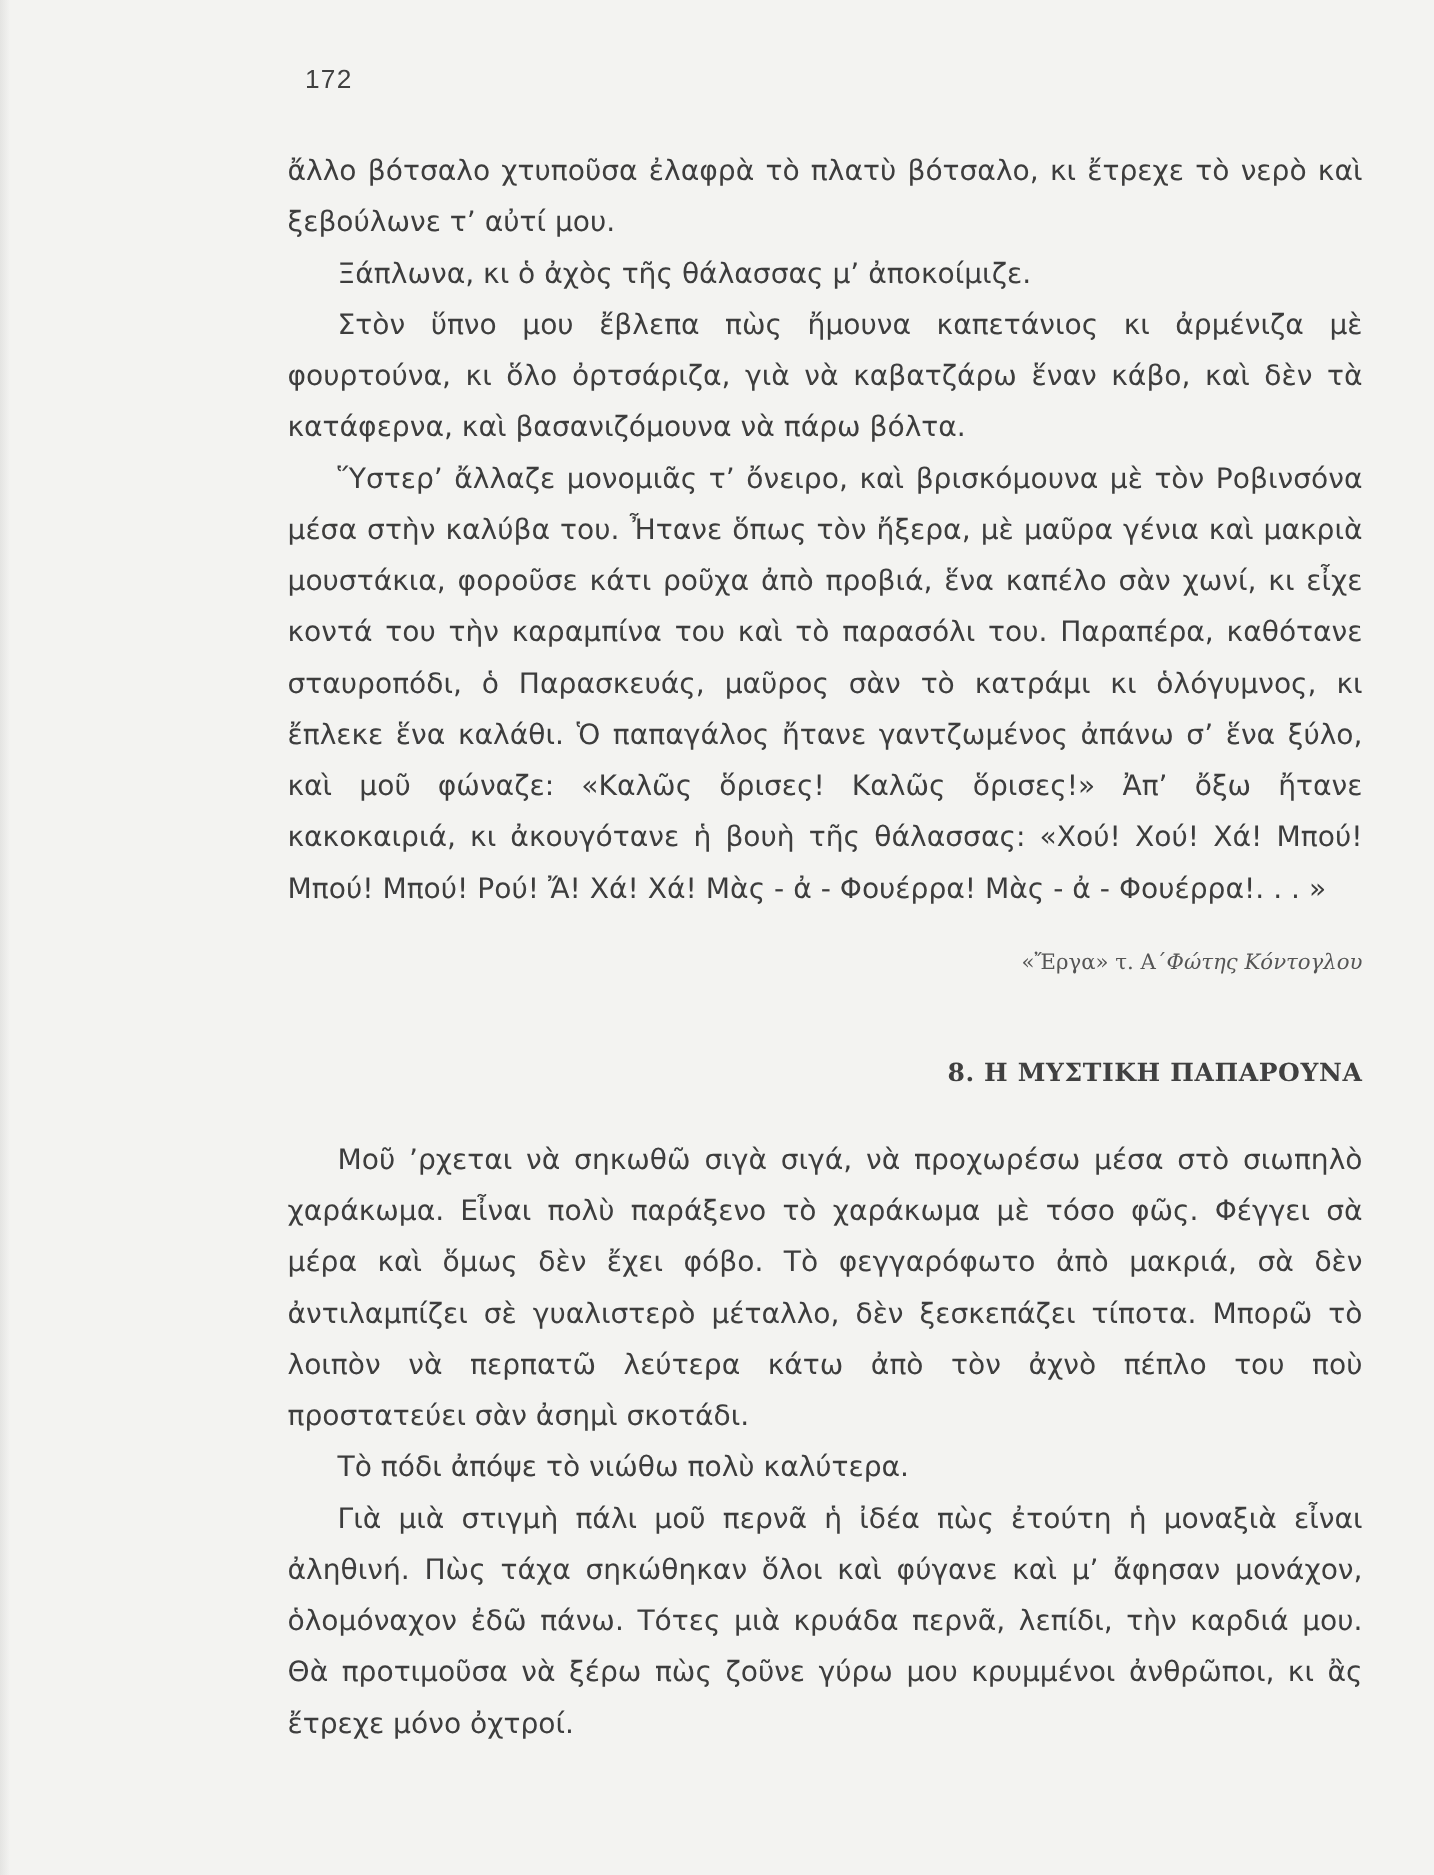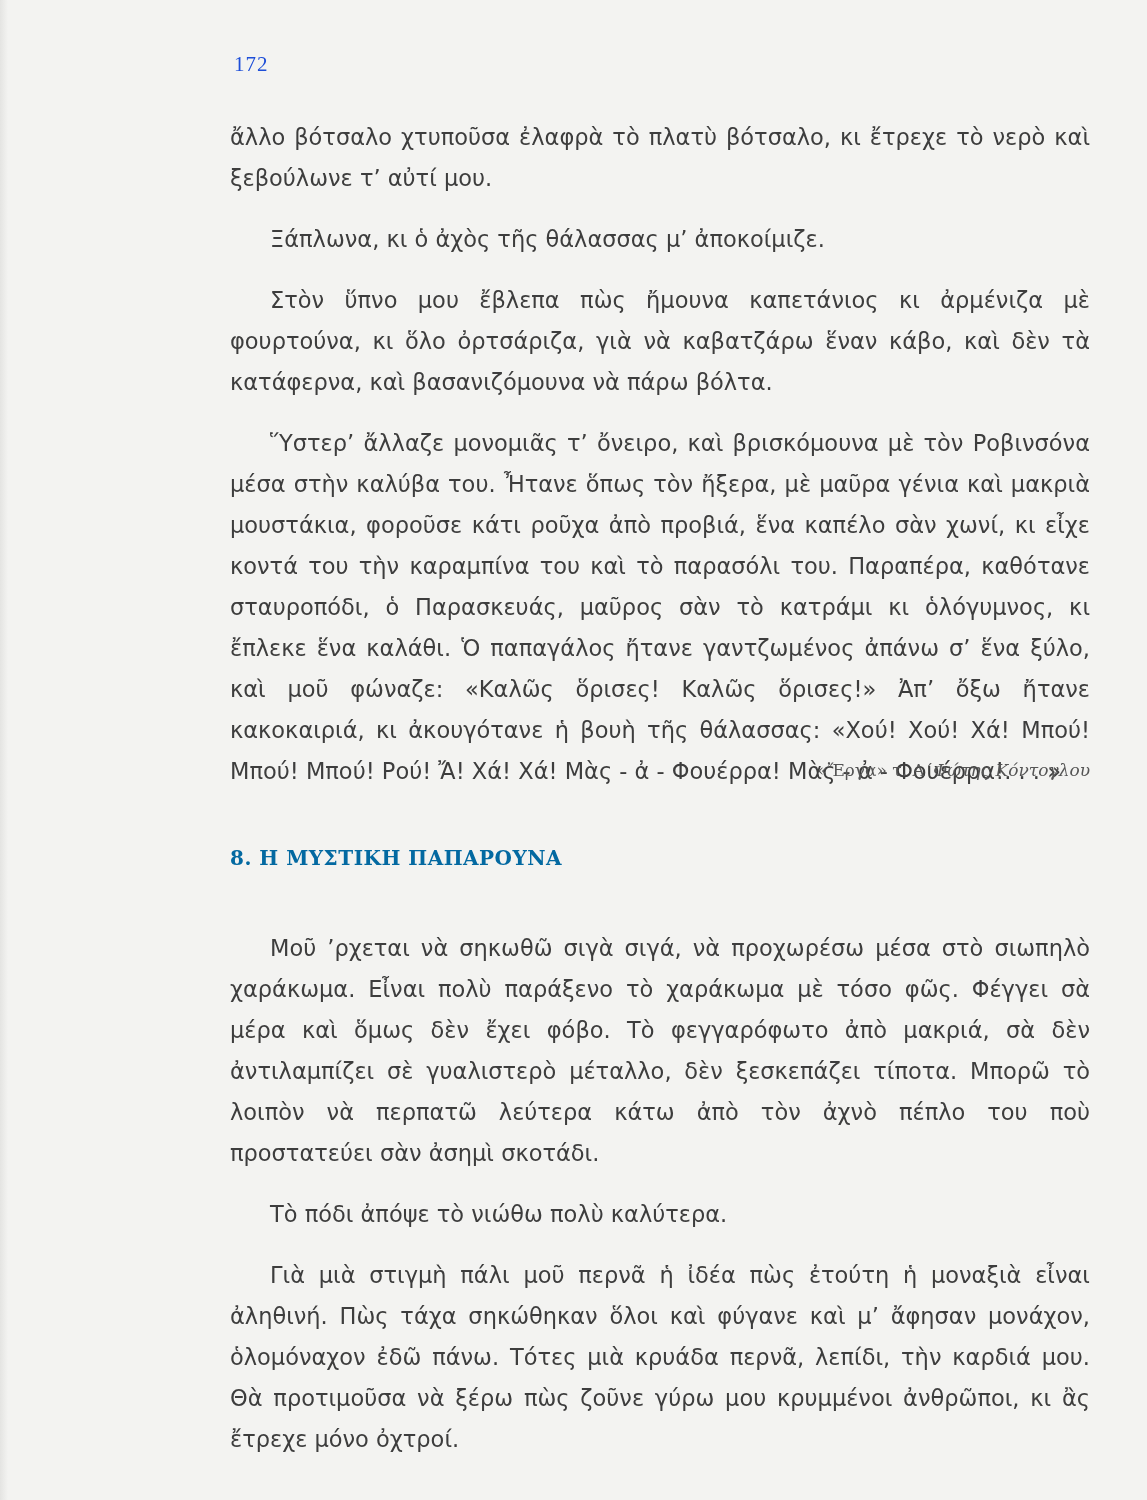--- a/index.html
+++ b/index.html
@@ -15,43 +15,42 @@
       color: #3a3a3a;
     }
     .page-edge {
       position: absolute;
       left: 0; top: 0; bottom: 0;
       width: 8px;
       background: linear-gradient(to right, #e4e4e2, #f3f3f1);
     }
     .page-number {
       position: absolute;
-      left: 234px;
+      left: 244px;
       top: 52px;
-      font-family: Liberation Serif, serif;
+      font-family: Liberation Sans, sans-serif;
       font-size: 21px;
-      color: #1d4ed8;
+      color: #404040;
       letter-spacing: 1px;
     }
     .text-block {
       position: absolute;
       left: 230px;
       width: 860px;
       font-family: "DejaVu Sans", sans-serif;
       font-size: 22.5px;
       line-height: 41px;
       color: #3d3d3d;
       text-align: justify;
     }
     .text-block p {
       margin: 0;
     }
     .text-block p.indent {
       text-indent: 40px;
-      margin-top: 20px;
     }
     .text-block p.noindent {
       text-indent: 0;
     }
     #block-1 { top: 117px; }
     .source-line {
       position: absolute;
       left: 230px;
       width: 860px;
       top: 760px;
@@ -62,26 +61,26 @@
       justify-content: flex-end;
     }
     .source-line .author {
       font-style: italic;
     }
     .chapter-title {
       position: absolute;
       left: 230px;
       width: 860px;
       top: 846px;
-      text-align: left;
+      text-align: right;
       font-family: "DejaVu Serif", serif;
       font-weight: bold;
       font-size: 20px;
       letter-spacing: 0.5px;
-      color: #0369a1;
+      color: #404040;
     }
     #block-2 { top: 908px; }
   </style>
 </head>
 <body>
 
 <div class="page-edge"></div>
 
 <div class="page-number">172</div>
 

